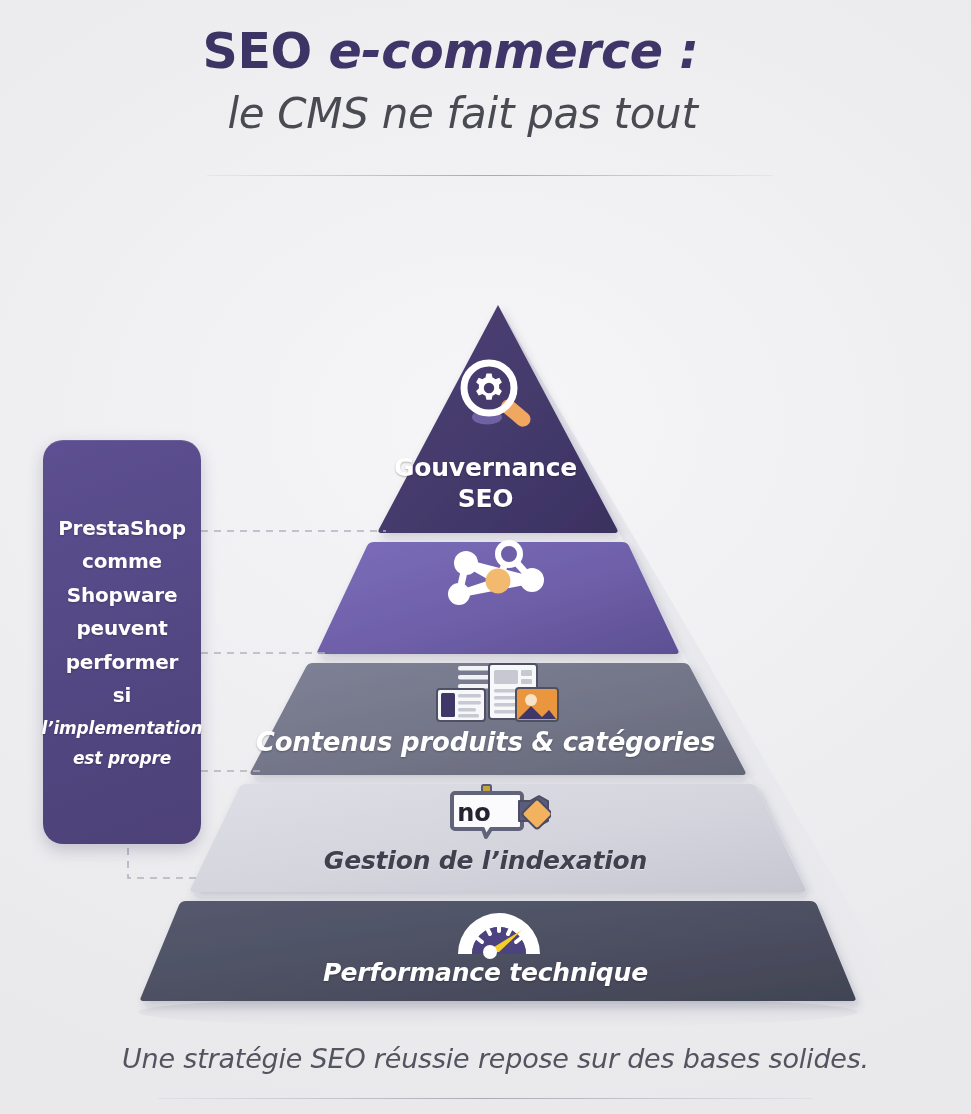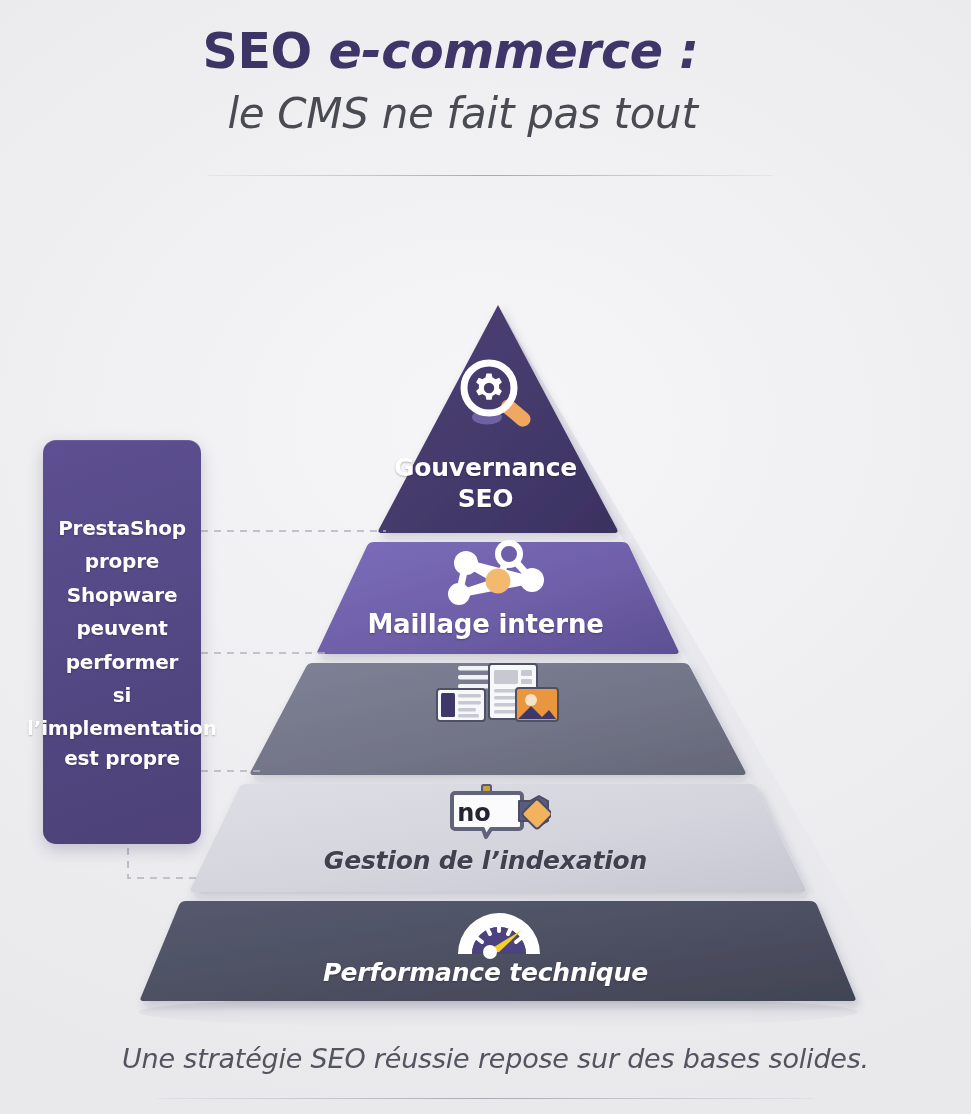--- a/index.html
+++ b/index.html
@@ -58,33 +58,33 @@
   .icon-wrap{ position:absolute; pointer-events:none; }
   #icon-governance{ left:449px; top:358px; }
   #icon-network{   left:437px; top:538px; }
   #icon-content{   left:432px; top:661px; }
   #icon-noindex{   left:447px; top:783px; }
   #icon-gauge{     left:450px; top:900px; }
 
   
   .callout{
     position:absolute; left:43px; top:440px; width:158px; height:404px;
-    border-radius:13px;
+    border-radius:20px;
     background:linear-gradient(160deg,#5d4f91 0%,#564a88 35%,#4d4178 100%);
     box-shadow:0 6px 16px rgba(45,35,80,0.22), inset 0 1px 0 rgba(255,255,255,0.10);
     display:flex; flex-direction:column; align-items:center; justify-content:center;
     padding:12px 8px;
   }
   .callout-line{
     font-family:"DejaVu Sans", sans-serif;
     color:#ffffff; font-weight:700; font-size:20px; line-height:33.5px;
     text-align:center; white-space:nowrap; letter-spacing:-0.2px;
     text-shadow:0 1px 2px rgba(0,0,0,0.22);
   }
-  .callout-line.it{ font-size:20px; line-height:30px; }
+  .callout-line.it{ font-style:italic; font-size:17px; line-height:30px; }
 
   
   .connectors{ position:absolute; left:0; top:0; width:971px; height:1114px; pointer-events:none; }
 
   
   .footer{ position:absolute; left:0; top:1043px; width:971px; text-align:center; }
   .caption{
     font-family:"DejaVu Sans", sans-serif;
     font-size:27px; font-style:italic; color:#545460; letter-spacing:-0.2px;padding-left:20px;
   }
@@ -166,21 +166,21 @@
 
     <g>
       <path filter="url(#sh)" fill="url(#g5)" d="M 186 901 L 810 901 Q 815 901 817 905 L 855 997 Q 857 1001 852 1001 L 144 1001 Q 139 1001 141 997 L 179 905 Q 181 901 186 901 Z"></path>
     </g>
   </svg>
 
   <div class="tier-label lbl-light" id="t1-label">
     <div>Gouvernance</div>
     <div>SEO</div>
   </div>
-  <div class="tier-label lbl-light" id="t2-label">Maillage interne</div>
+  <div class="tier-label lbl-light" id="t3-label">Contenus produits &amp; catégories</div>
   <div class="tier-label lbl-dark" id="t4-label">Gestion de l’indexation</div>
   <div class="tier-label lbl-light" id="t5-label">Performance technique</div>
 
   <div class="icon-wrap" id="icon-governance">
     <svg width="96" height="80" viewBox="0 0 96 80">
       <g transform="rotate(40 55 55)">
         <rect x="47" y="40" width="34" height="15" rx="7.5" fill="#f0a760"></rect>
       </g>
       <ellipse cx="38" cy="59" rx="15" ry="7.5" fill="#6e62a3"></ellipse>
       <circle cx="40" cy="30" r="25" fill="none" stroke="#ffffff" stroke-width="7"></circle>
@@ -279,21 +279,21 @@
     <g stroke="#b2b2bf" stroke-width="1.6" stroke-dasharray="7 6" fill="none">
       <line x1="201" y1="531" x2="386" y2="531"></line>
       <line x1="201" y1="653" x2="327" y2="653"></line>
       <line x1="201" y1="771" x2="262" y2="771"></line>
       <path d="M 128 848 L 128 878 L 197 878"></path>
     </g>
   </svg>
 
   <div class="callout">
     <div class="callout-line">PrestaShop</div>
-    <div class="callout-line">propre</div>
+    <div class="callout-line">comme</div>
     <div class="callout-line">Shopware</div>
     <div class="callout-line">peuvent</div>
     <div class="callout-line">performer</div>
     <div class="callout-line">si</div>
     <div class="callout-line it">l’implementation</div>
     <div class="callout-line it">est propre</div>
   </div>
 
   <div class="footer">
     <div class="caption">Une stratégie SEO réussie repose sur des bases solides.</div>

